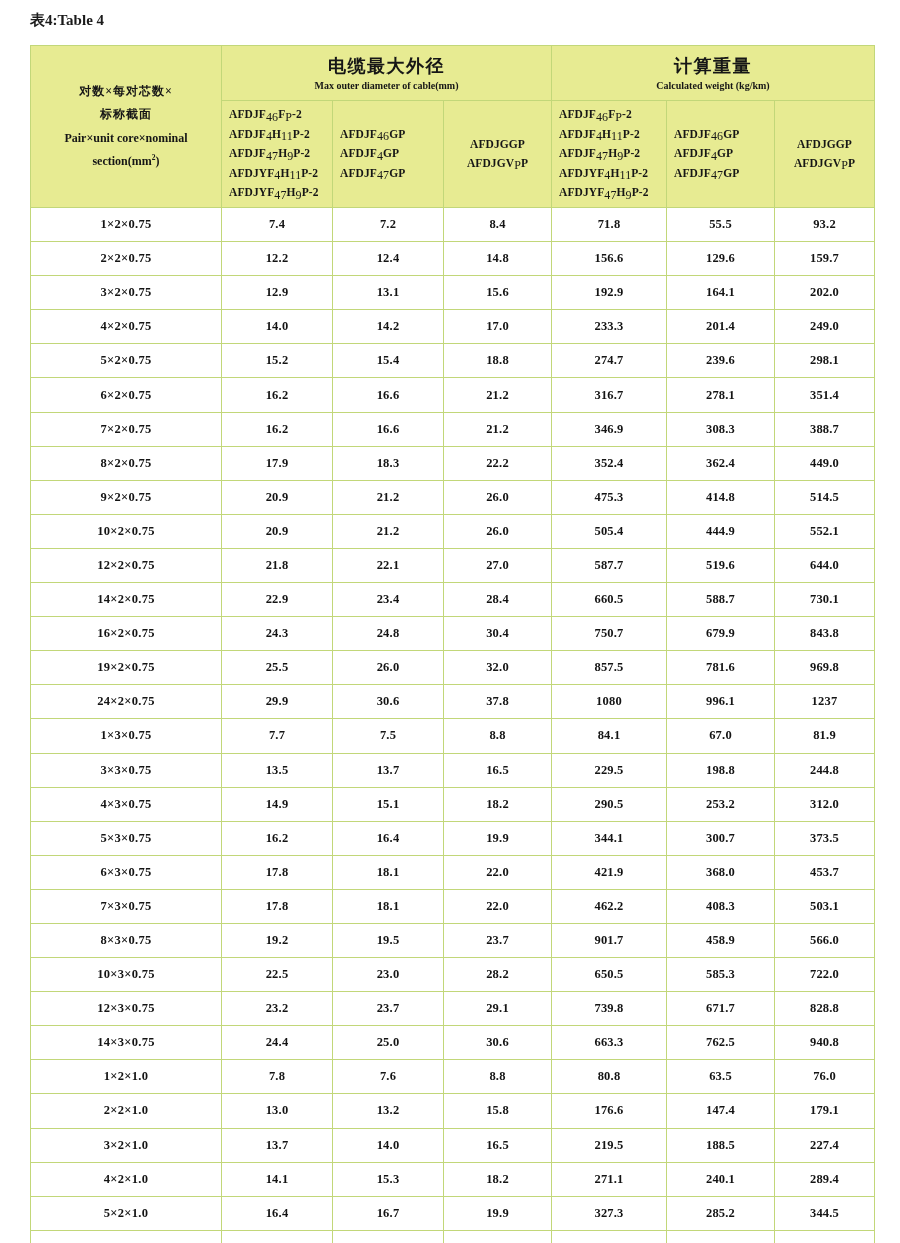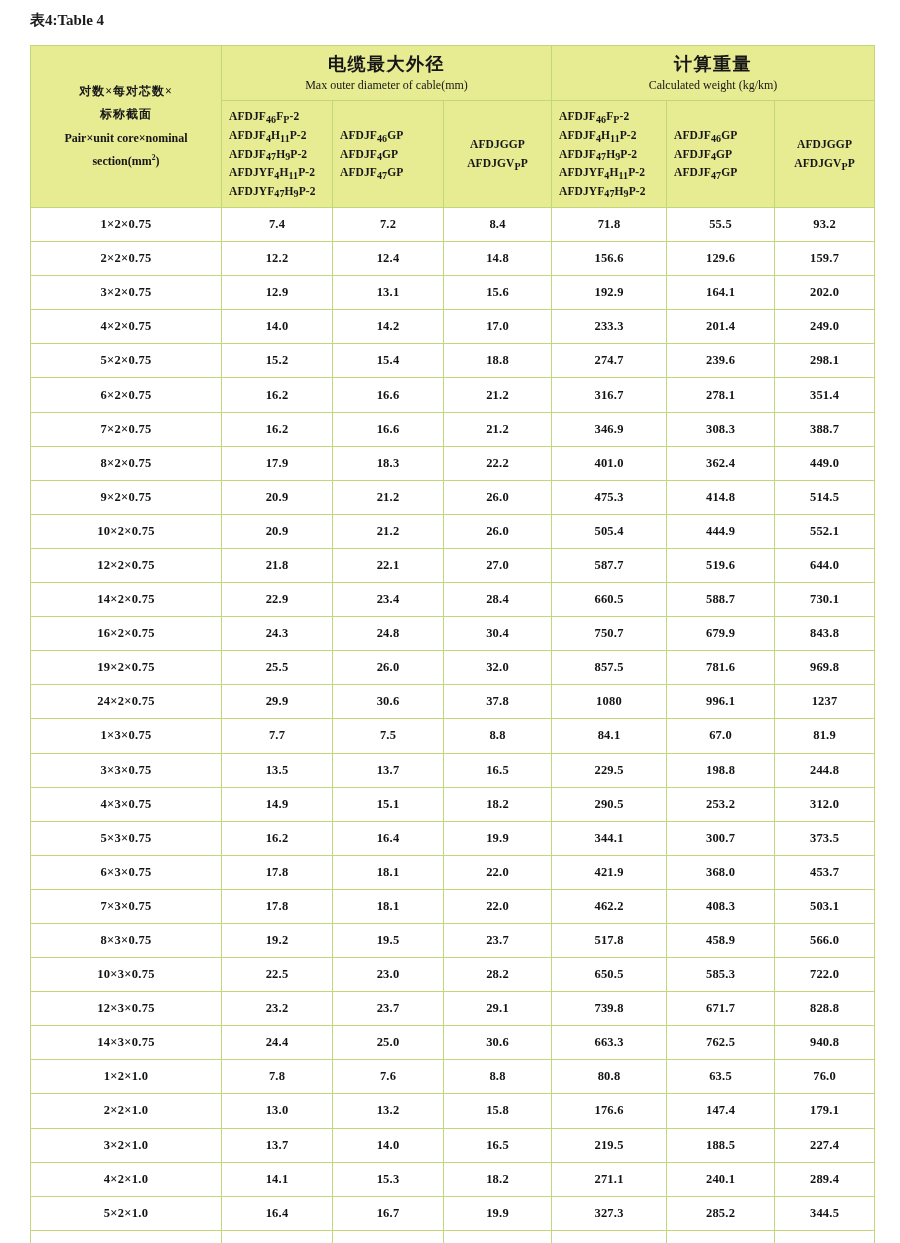--- a/index.html
+++ b/index.html
@@ -69,45 +69,45 @@
     height: 54px;
     line-height: 1.45;
   }
   .th-group .cn {
     font-size: 18px;
     font-weight: 700;
     letter-spacing: 1.5px;
     display: block;
   }
   .th-group .en {
-    font-size: 12px;
-    font-weight: 400;
+    font-size: 10px;
+    font-weight: 700;
     display: block;
   }
   .th-model {
     height: 106px;
     font-size: 11.5px;
     font-weight: 700;
     line-height: 1.62;
     letter-spacing: 0.1px;
   }
   .th-model.multi {
     text-align: left;
     padding-left: 7px !important;
   }
   .th-model .ln {
     display: block;
     white-space: nowrap;
   }
   .th-model sub {
-    font-size: 10px;
+    font-size: 12px;
     vertical-align: baseline;
     position: relative;
     top: 2.5px;
-    font-weight: 700;
+    font-weight: 400;
   }
   .th-idcol sup {
     font-size: 7.5px;
     vertical-align: baseline;
     position: relative;
     top: -5px;
   }
   tbody td {
     height: 33.1px;
     background: #ffffff;
@@ -260,21 +260,21 @@
           <td>21.2</td>
           <td>346.9</td>
           <td>308.3</td>
           <td>388.7</td>
         </tr>
         <tr>
           <td class="spec">8×2×0.75</td>
           <td>17.9</td>
           <td>18.3</td>
           <td>22.2</td>
-          <td>401.0</td>
+          <td>352.4</td>
           <td>362.4</td>
           <td>449.0</td>
         </tr>
         <tr>
           <td class="spec">9×2×0.75</td>
           <td>20.9</td>
           <td>21.2</td>
           <td>26.0</td>
           <td>475.3</td>
           <td>414.8</td>
@@ -386,21 +386,21 @@
           <td>22.0</td>
           <td>462.2</td>
           <td>408.3</td>
           <td>503.1</td>
         </tr>
         <tr>
           <td class="spec">8×3×0.75</td>
           <td>19.2</td>
           <td>19.5</td>
           <td>23.7</td>
-          <td>517.8</td>
+          <td>901.7</td>
           <td>458.9</td>
           <td>566.0</td>
         </tr>
         <tr>
           <td class="spec">10×3×0.75</td>
           <td>22.5</td>
           <td>23.0</td>
           <td>28.2</td>
           <td>650.5</td>
           <td>585.3</td>

